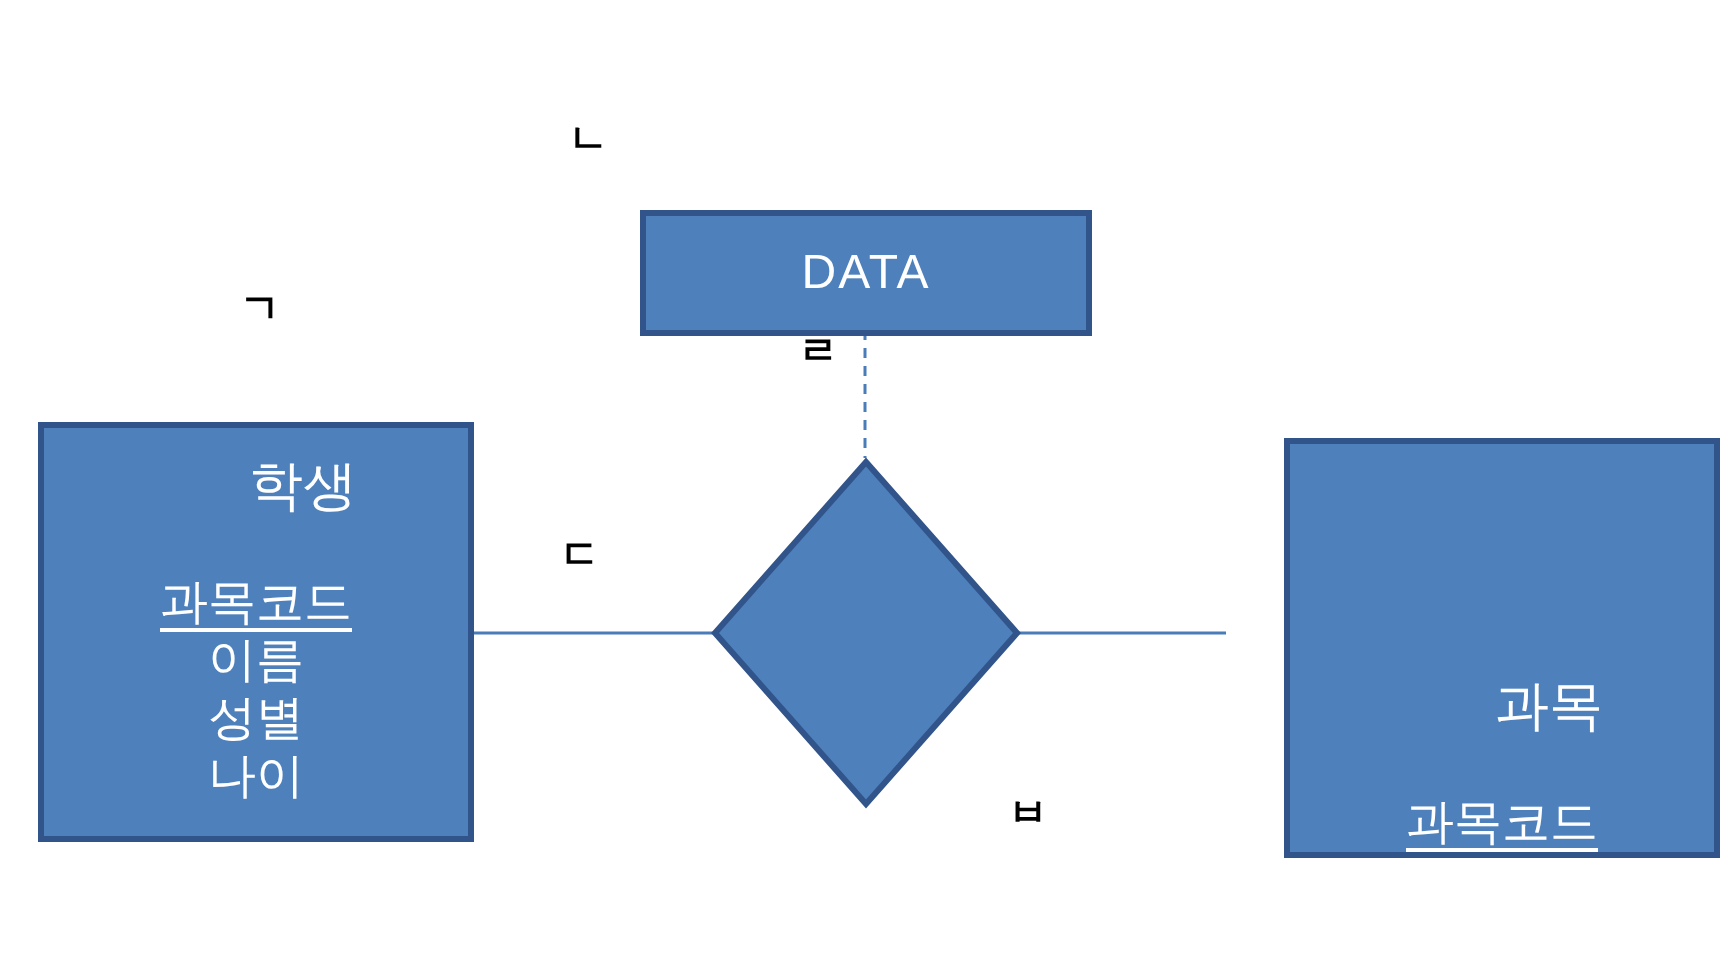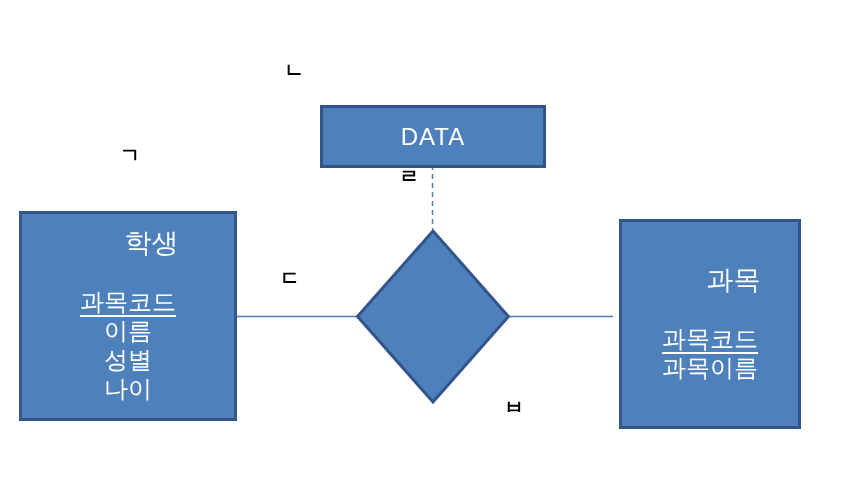--- a/index.html
+++ b/index.html
@@ -56,24 +56,25 @@
     letter-spacing: 1px;
     margin-top: 48px;
   }
   #student-box {
     left: 19px;
     top: 211px;
     width: 218px;
     height: 210px;
   }
   #subject-box {
-    left: 619px;
+    left: 642px;
     top: 219px;
-    width: 182px;
+    width: 218px;
     height: 210px;
+    justify-content: flex-end;
   }
   .entity-line {
     display: block;
     height: 29px;
     line-height: 29px;
     font-size: 24px;
     white-space: nowrap;
   }
   .entity-title {
     font-size: 27px;
@@ -125,21 +126,20 @@
     <span class="entity-line underlined">과목코드</span>
     <span class="entity-line">이름</span>
     <span class="entity-line">성별</span>
     <span class="entity-line">나이</span>
   </div>
 
   <div class="shape-box" id="subject-box">
     <span class="entity-line entity-title">과목</span>
     <span class="spacer-line"></span>
     <span class="entity-line underlined">과목코드</span>
-    <span class="entity-line">과목이름</span>
   </div>
 
   <span class="floating-label" id="label-giyeok">ㄱ</span>
   <span class="floating-label" id="label-nieun">ㄴ</span>
   <span class="floating-label" id="label-digeut">ㄷ</span>
   <span class="floating-label" id="label-rieul">ㄹ</span>
   <span class="floating-label" id="label-bieup">ㅂ</span>
 
 </div>
 

